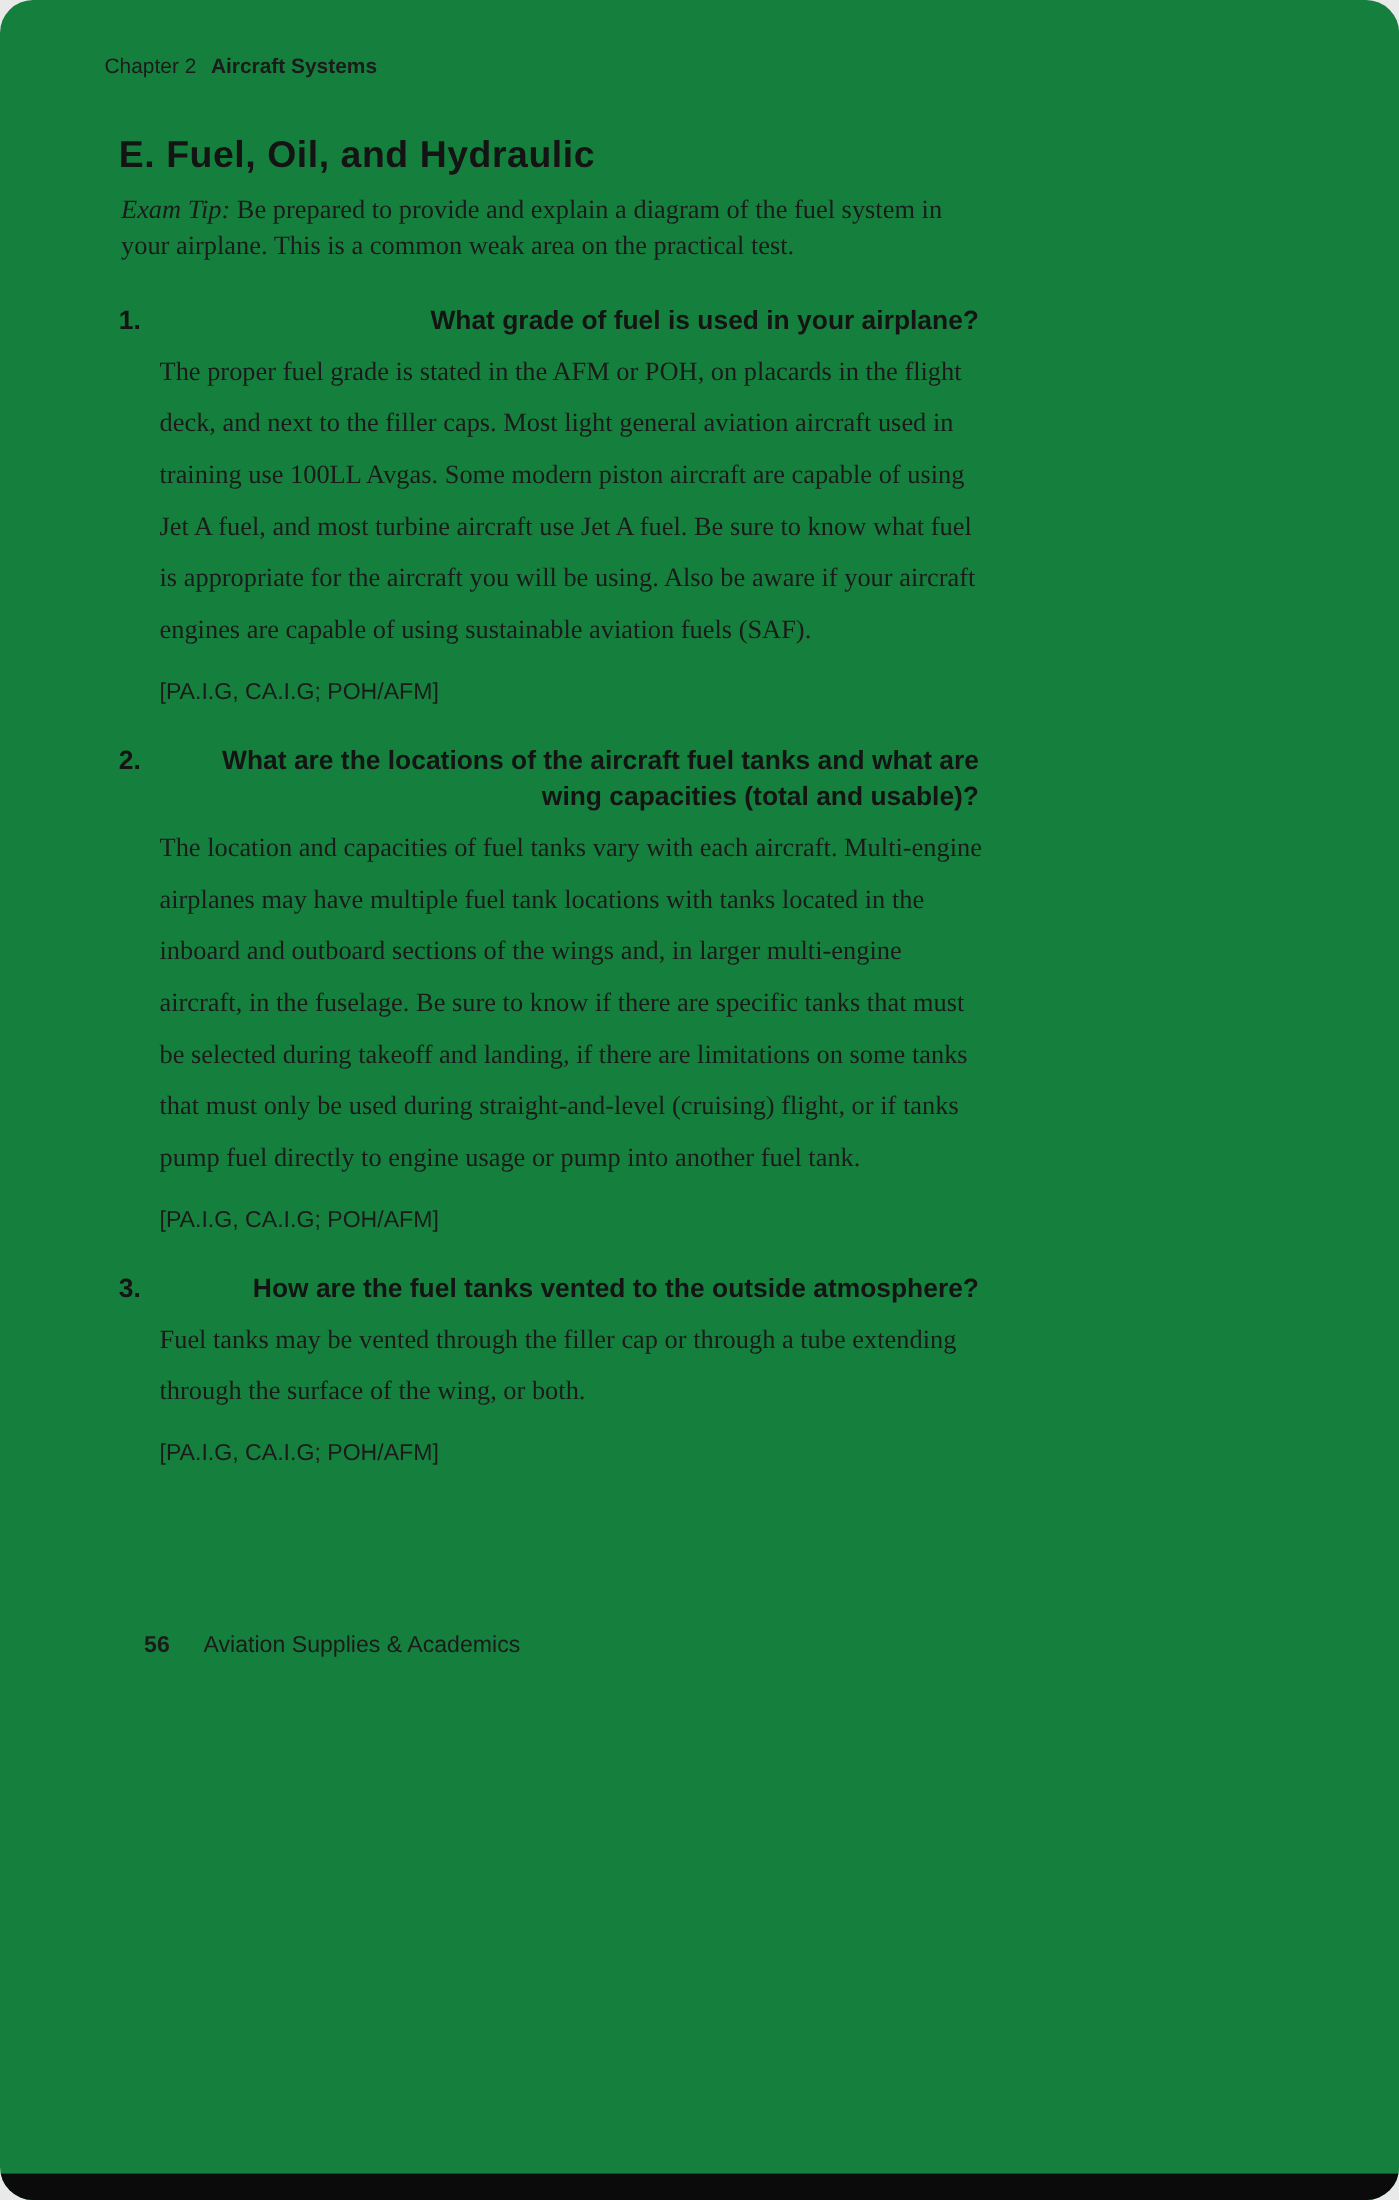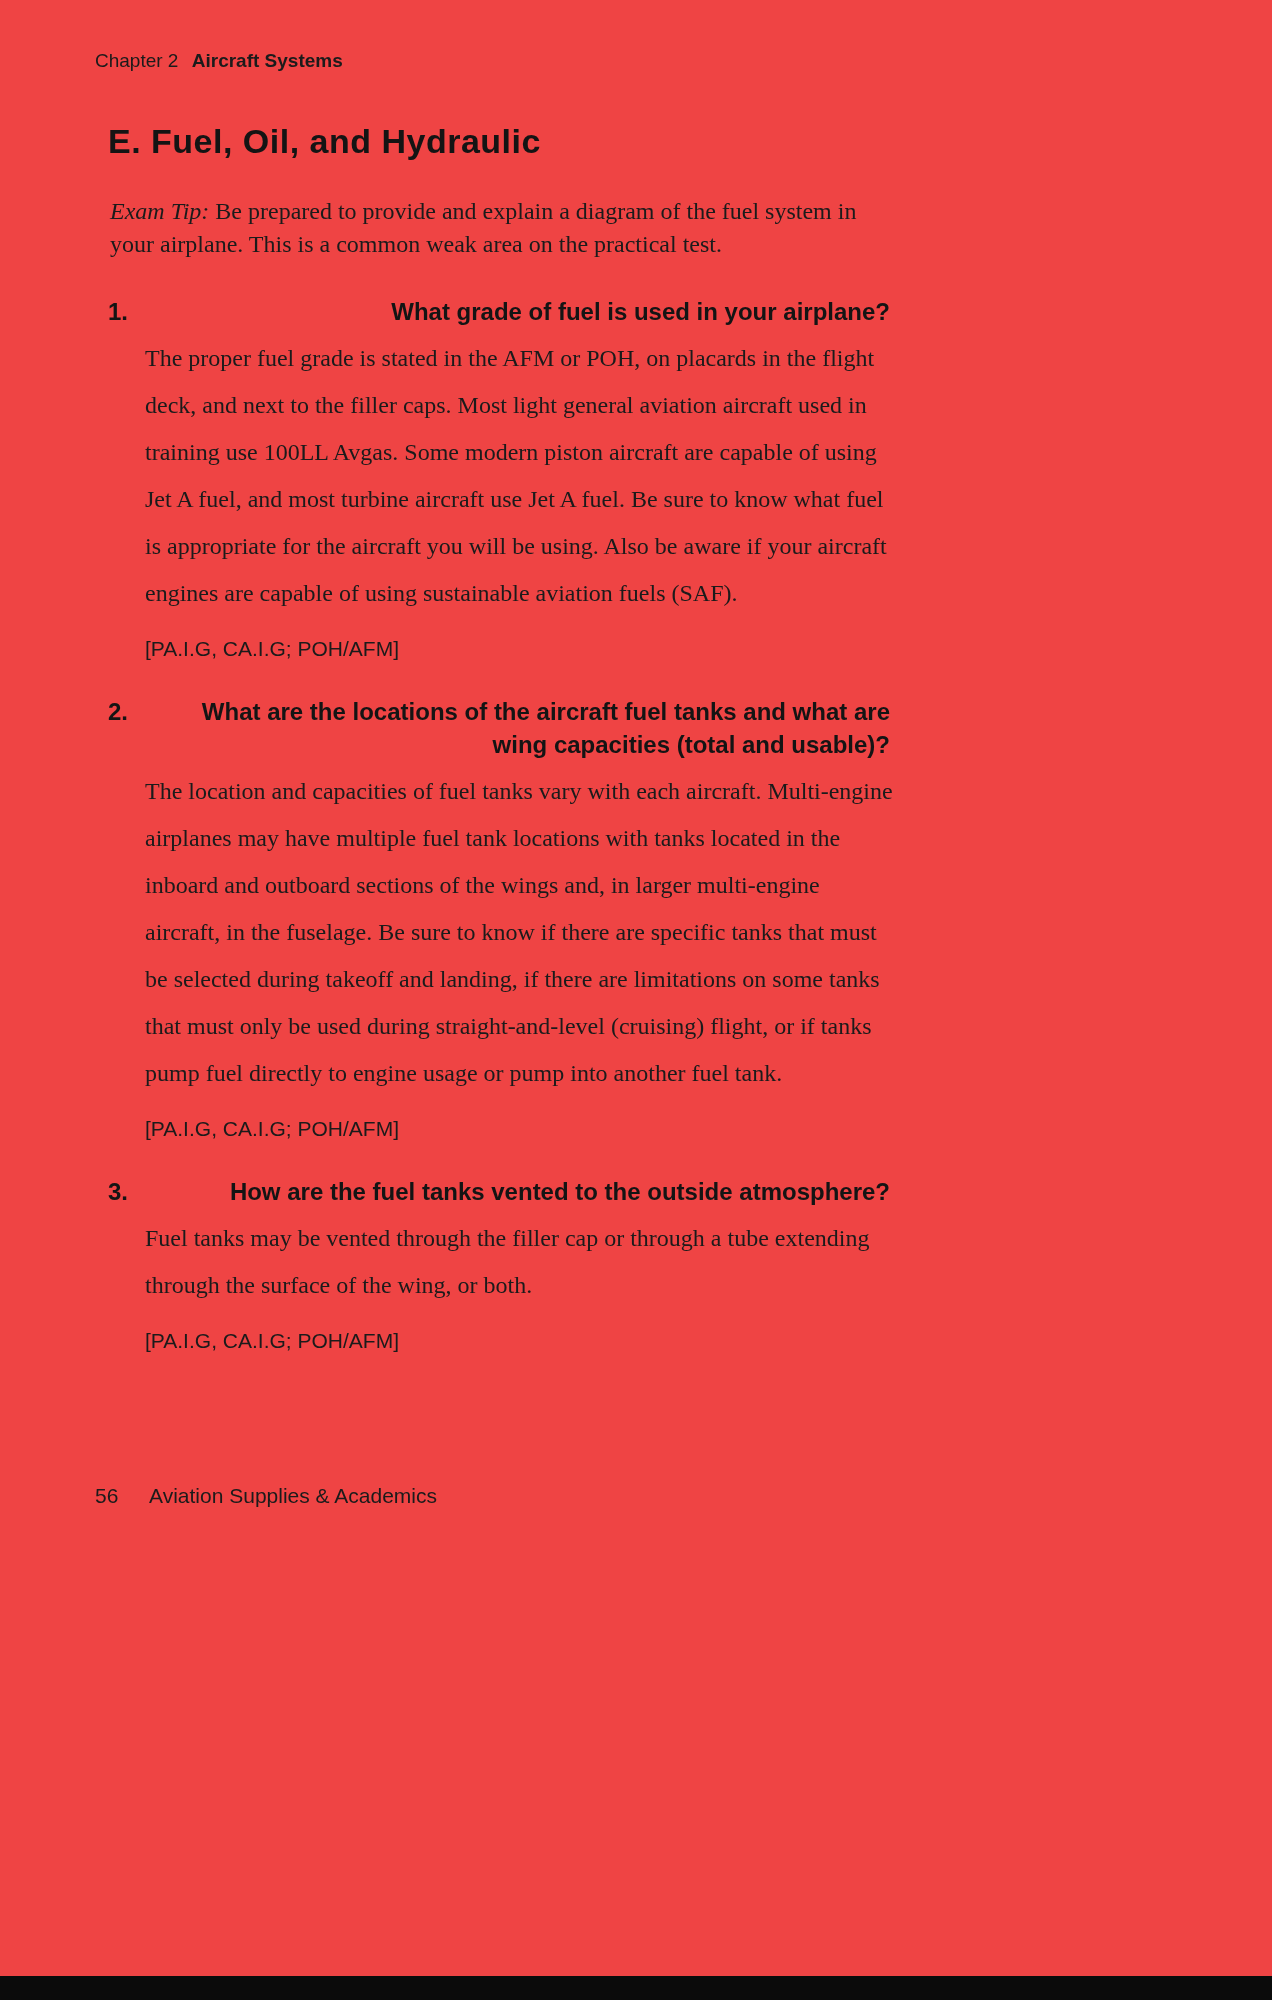--- a/index.html
+++ b/index.html
@@ -1,23 +1,24 @@
 <!DOCTYPE html>
 <html><head>
 <meta charset="utf-8">
 <style>
   * { margin: 0; padding: 0; box-sizing: border-box; }
   html, body { background: #e9e9e9; }
   .page {
     position: relative;
     width: 1272px;
     height: 2000px;
-    background: #ef4444;
+    background: #15803d;
     overflow: hidden;
     color: #1b1b1b;
+    border-radius: 30px;
   }
   .running-head {
     position: absolute;
     left: 95px;
     top: 50px;
     font-family: "Liberation Sans", sans-serif;
     font-size: 19px;
     color: #1b1b1b;
   }
   .running-head .chapter { font-weight: 400; }
@@ -27,21 +28,21 @@
     left: 108px;
     top: 122px;
     width: 800px;
   }
   .section-title {
     font-family: "Liberation Sans", sans-serif;
     font-weight: 700;
     font-size: 34px;
     letter-spacing: 0.5px;
     color: #141414;
-    margin-bottom: 34px;
+    margin-bottom: 14px;
   }
   .exam-tip {
     font-family: "Liberation Serif", serif;
     font-size: 24px;
     line-height: 33px;
     width: 768px;
     margin-left: 2px;
   }
   .exam-tip em { font-style: italic; }
   .question { margin-top: 34px; }
@@ -69,21 +70,21 @@
     color: #1b1b1b;
   }
   .footer {
     position: absolute;
     left: 95px;
     top: 1484px;
     font-family: "Liberation Sans", sans-serif;
     font-size: 21px;
     color: #1b1b1b;
   }
-  .footer .page-num { font-weight: 400; margin-right: 26px; }
+  .footer .page-num { font-weight: 700; margin-right: 26px; margin-left: 36px; }
   .scan-bar {
     position: absolute;
     left: 0;
     bottom: 0;
     width: 100%;
     height: 24px;
     background: #0b0b0b;
   }
 </style>
 </head>

